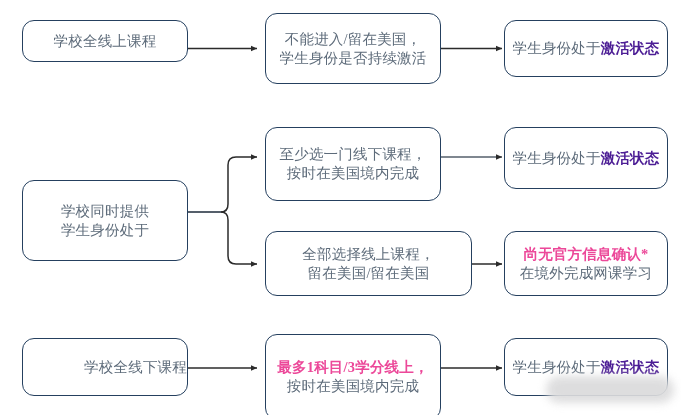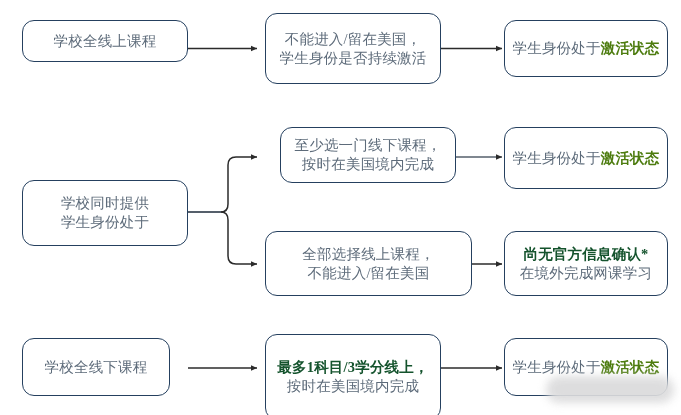--- a/index.html
+++ b/index.html
@@ -40,25 +40,25 @@
     font-size: 14.5px;
     color: #5d6b7a;
     letter-spacing: 0.2px;
     z-index: 2;
   }
   .node .ln {
     display: block;
     white-space: nowrap;
   }
   .node .ln.strong {
-    color: #14532d;
+    color: #ec4899;
     font-weight: bold;
   }
   .node .seg-strong {
-    color: #4d7c0f;
+    color: #4c1d95;
     font-weight: bold;
   }
   
   #censor-smudge {
     position: absolute;
     left: 546px;
     top: 376px;
     width: 128px;
     height: 27px;
     border-radius: 14px;
@@ -100,45 +100,45 @@
 
   <div class="node" style="left:265px; top:13px; width:176px; height:71px;">
     <span class="ln">不能进入/留在美国，</span>
     <span class="ln">学生身份是否持续激活</span>
   </div>
 
   <div class="node" style="left:504px; top:20px; width:164px; height:57px;">
     <span class="ln"><span>学生身份处于</span><span class="seg-strong">激活状态</span></span>
   </div>
 
-  <div class="node" style="left:22px; top:180px; width:166px; height:66px;">
+  <div class="node" style="left:22px; top:180px; width:166px; height:81px;">
     <span class="ln">学校同时提供</span>
     <span class="ln">学生身份处于</span>
   </div>
 
-  <div class="node" style="left:265px; top:127px; width:176px; height:56px;margin-left:15px;">
+  <div class="node" style="left:265px; top:127px; width:176px; height:74px;">
     <span class="ln">至少选一门线下课程，</span>
     <span class="ln">按时在美国境内完成</span>
   </div>
 
   <div class="node" style="left:504px; top:127px; width:164px; height:62px;">
     <span class="ln"><span>学生身份处于</span><span class="seg-strong">激活状态</span></span>
   </div>
 
   <div class="node" style="left:265px; top:231px; width:207px; height:65px;">
     <span class="ln">全部选择线上课程，</span>
-    <span class="ln">不能进入/留在美国</span>
+    <span class="ln">留在美国/留在美国</span>
   </div>
 
   <div class="node" style="left:504px; top:231px; width:164px; height:65px;">
     <span class="ln strong">尚无官方信息确认*</span>
     <span class="ln">在境外完成网课学习</span>
   </div>
 
-  <div class="node" style="left:22px; top:338px; width:148px; height:58px;">
+  <div class="node" style="left:22px; top:338px; width:166px; height:58px;align-items:flex-end;">
     <span class="ln">学校全线下课程</span>
   </div>
 
   <div class="node" style="left:265px; top:334px; width:176px; height:86px;">
     <span class="ln strong">最多1科目/3学分线上，</span>
     <span class="ln">按时在美国境内完成</span>
   </div>
 
   <div class="node" style="left:504px; top:338px; width:164px; height:58px;">
     <span class="ln"><span>学生身份处于</span><span class="seg-strong">激活状态</span></span>

